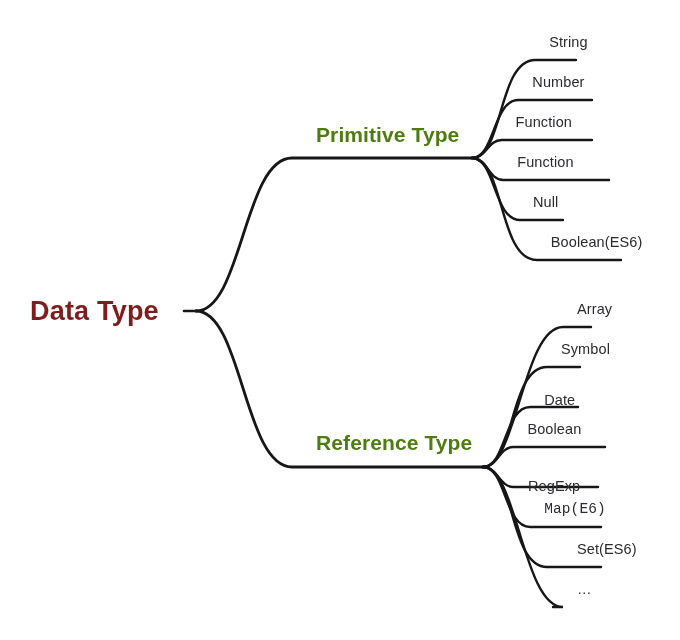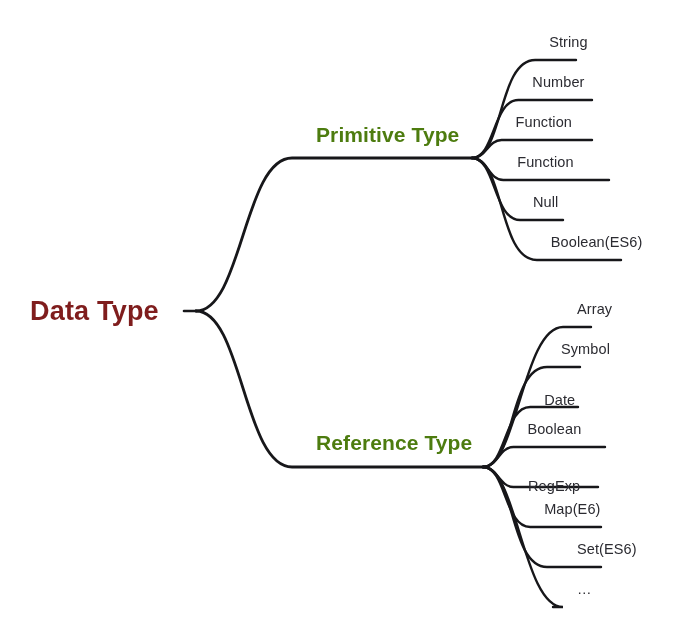--- a/index.html
+++ b/index.html
@@ -82,18 +82,18 @@
       <div class="node-label leaf-label" style="left: 515.56px; top: 122px; transform: translateY(-50%);">Function</div>
       <div class="node-label leaf-label" style="left: 517.24px; top: 162px; transform: translateY(-50%);">Function</div>
       <div class="node-label leaf-label" style="left: 533px; top: 202px; transform: translateY(-50%);">Null</div>
       <div class="node-label leaf-label" style="left: 550.84px; top: 242px; transform: translateY(-50%);">Boolean(ES6)</div>
       <div class="node-label branch-label" style="left: 316px; top: 442px; transform: translateY(-50%);">Reference Type</div>
       <div class="node-label leaf-label" style="left: 577px; top: 309px; transform: translateY(-50%);">Array</div>
       <div class="node-label leaf-label" style="left: 561px; top: 349px; transform: translateY(-50%);">Symbol</div>
       <div class="node-label leaf-label" style="left: 544.2px; top: 400px; transform: translateY(-50%);">Date</div>
       <div class="node-label leaf-label" style="left: 527.4px; top: 429px; transform: translateY(-50%);">Boolean</div>
       <div class="node-label leaf-label" style="left: 528px; top: 469px; transform: translateY(-50%); margin-top: 17px;">RegExp</div>
-      <div class="node-label leaf-label" style="left: 544.2px; top: 509px; transform: translateY(-50%);">Map(E6)</div>
+      <div class="node-label leaf-label" style="left: 544.2px; top: 509px; transform: translateY(-50%); font-family: Liberation Mono, monospace;">Map(E6)</div>
       <div class="node-label leaf-label" style="left: 577px; top: 549px; transform: translateY(-50%);">Set(ES6)</div>
       <div class="node-label leaf-label" style="left: 577px; top: 589px; transform: translateY(-50%);">…</div>
     </div>
 
 </div>
 
 </body></html>

